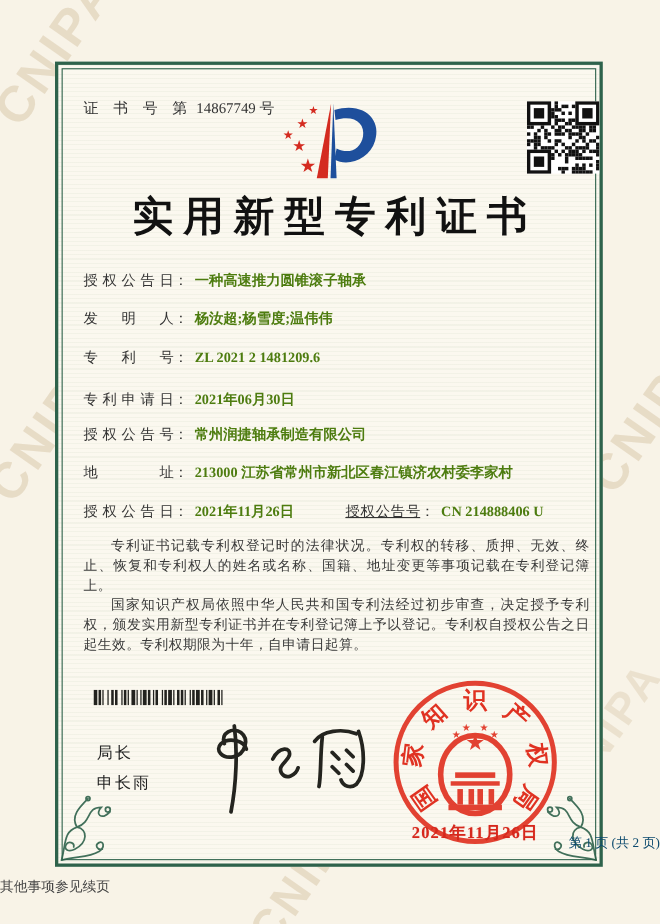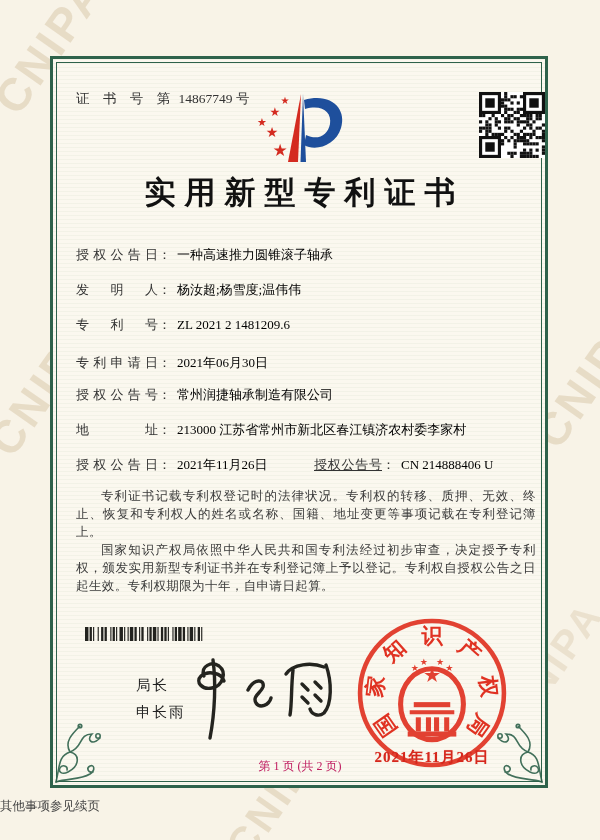--- a/index.html
+++ b/index.html
@@ -37,51 +37,51 @@
   .content { position:absolute; inset:0; z-index:3; }
 
   .cert-no { position:absolute; left:76px; top:90px; font-size:13.5px; color:#333; }
   .cert-no .sp { letter-spacing:5px; }
 
   .logo { position:absolute; left:252px; top:90px; }
   .qr   { position:absolute; left:479px; top:92px; }
 
   .title {
     position:absolute; left:0; top:172px; width:600px; text-align:center;
-    font-size:31px; font-weight:bold; color:#111;
+    font-size:37px; font-weight:bold; color:#111;
     letter-spacing:9px; text-indent:9px;
   }
 
   .fields { position:absolute; left:76px; top:246px; width:460px; }
   .frow { position:absolute; left:0; width:460px; height:18px; font-size:13px; white-space:nowrap; }
   .flabel {
     display:inline-block; width:82px; text-align:justify; text-align-last:justify;
     color:#333; vertical-align:top;
   }
   .colon { display:inline-block; margin-right:6px; color:#333; }
-  .fvalue { color:#000000; }
+  .fvalue { color:#4d7c0f;font-weight:bold; }
   .fpair2 { position:absolute; left:238px; top:0; }
   .fpair2 .flabel { width:68px;text-decoration:underline; }
 
   .paras { position:absolute; left:76px; top:487px; width:460px; font-size:12.5px; line-height:18px; text-align:justify; color:#3a3a3a; letter-spacing:.4px; }
   .paras p { text-indent:2em; }
 
   .barcode { position:absolute; left:85px; top:627px; }
 
-  .signoff { position:absolute; left:88px; top:672px; font-size:14.5px; line-height:27px; color:#222; letter-spacing:2px;margin-left:48px; }
+  .signoff { position:absolute; left:88px; top:672px; font-size:14.5px; line-height:27px; color:#222; letter-spacing:2px; }
   .signature { position:absolute; left:178px; top:652px; }
 
   .seal { position:absolute; left:356px; top:617px; width:152px; height:152px; }
   .seal-date {
     position:absolute; left:358px; top:748px; width:148px; text-align:center;
     font-size:15px; font-weight:bold; color:#d6271c; letter-spacing:1px;
     text-shadow:0 0 1px rgba(214,39,28,.4); z-index:5;
   }
 
-  .page-info { position:absolute; left:0; top:758px; width:600px; text-align:center; font-size:12px; color:#be185d; z-index:4; }
+  .page-info { position:absolute; left:0; top:758px; width:600px; text-align:right; font-size:12px; color:#0c4a6e; z-index:4; }
   .cont-note { position:absolute; left:0; top:798px; width:600px; text-align:left; font-size:12.5px; color:#444; z-index:4; }
 </style>
 </head>
 <body>
 
 <div class="page">
 
   <span class="wm" style="left:-28px; top:18px;">CNIPA</span>
   <span class="wm" style="left:282px; top:120px; font-size:40px; color:rgba(213,194,163,.30);">CNIPA</span>
   <span class="wm" style="left:368px; top:250px; font-size:42px; color:rgba(213,194,163,.38);">CNIPA</span>

